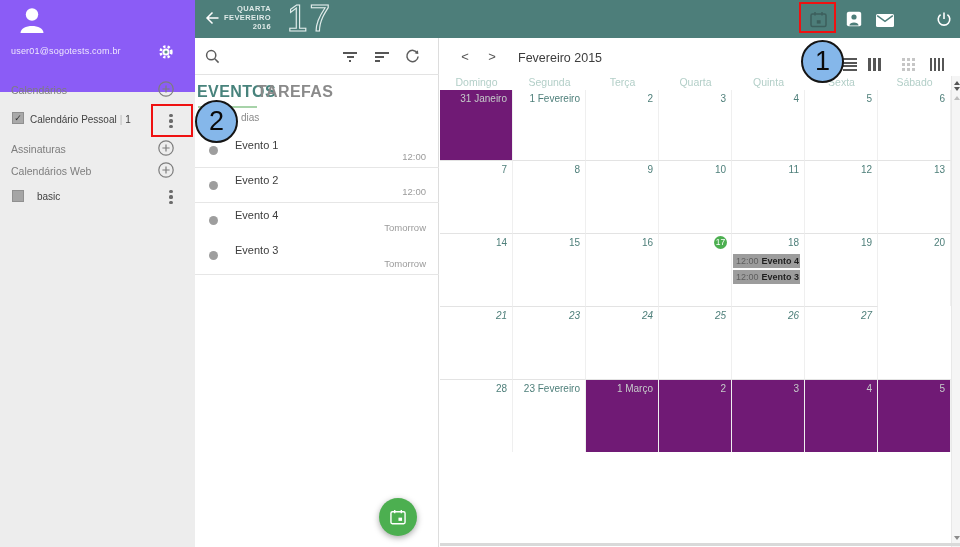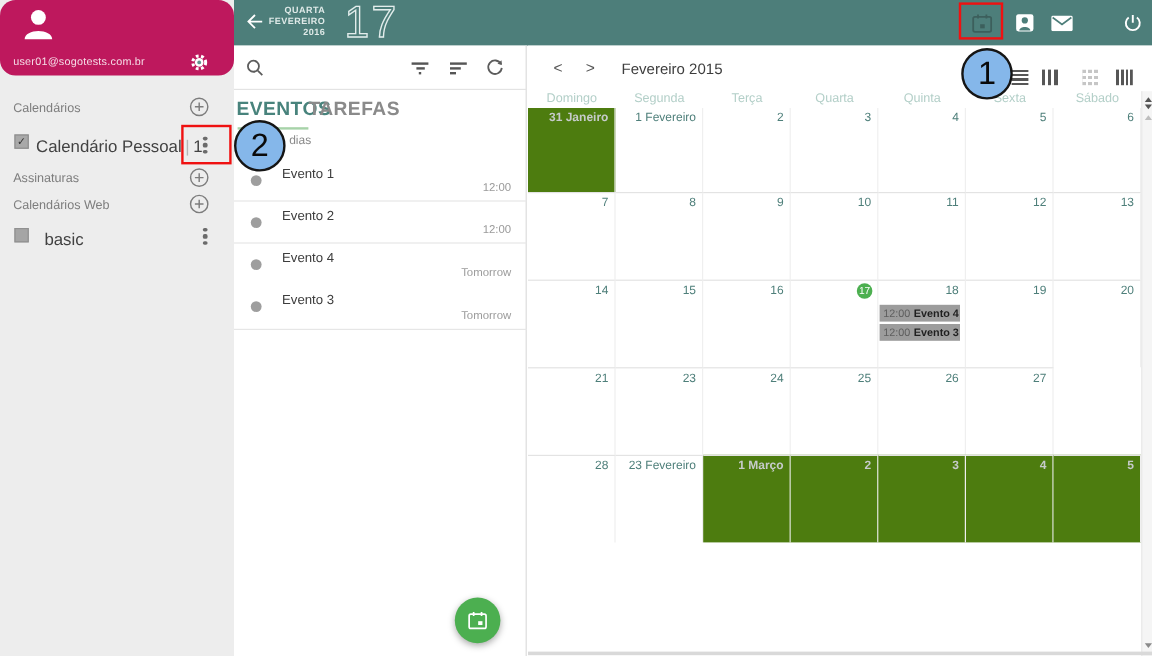--- a/index.html
+++ b/index.html
@@ -2,27 +2,27 @@
 <html><head>
 <meta charset="utf-8">
 <style>
   * { margin:0; padding:0; box-sizing:border-box; }
   html,body { width:960px; height:547px; }
   body { font-family:"Liberation Sans","DejaVu Sans",sans-serif; background:#fff; overflow:hidden; }
   .app { position:relative; width:960px; height:547px; background:#fff; }
 
   
   .sidebar { position:absolute; left:0; top:0; width:195px; height:547px; background:#ededed; }
-  .sidebar-header { position:absolute; left:0; top:0; width:195px; height:63px; background:#be185d;border-radius:13px; }
+  .sidebar-header { position:absolute; left:0; top:0; width:195px; height:92px; background:#8b5cf6; }
   .avatar { position:absolute; left:18px; top:6px; }
   .email { position:absolute; left:11px; top:46px; font-size:9px; color:rgba(255,255,255,.85); letter-spacing:.2px; }
   .gear { position:absolute; left:158px; top:44px; width:16px; height:16px; cursor:pointer; }
   .side-label { position:absolute; left:11px; font-size:10.5px; color:#7d7d7d; }
   .plus-btn { position:absolute; left:157px; width:18px; height:18px; cursor:pointer; }
-  .cal-row-name { font-size:14px; color:#424242; }
+  .cal-row-name { font-size:10px; color:#424242; }
   .pipe { color:#b5b5b5; margin:0 3px; }
   .checkbox { position:absolute; left:12px; width:12px; height:12px; background:#a9a9a9; border:1px solid #8f8f8f;
               font-size:9px; line-height:10px; text-align:center; color:#323232; font-weight:bold; cursor:pointer; }
   .swatch { position:absolute; left:12px; width:12px; height:12px; background:#a5a5a5; border:1px solid #909090; cursor:pointer; }
   .dots { position:absolute; left:165px; width:12px; height:18px; display:flex; flex-direction:column; align-items:center; justify-content:center; gap:2px; cursor:pointer; }
   .dots i { width:3.2px; height:3.2px; border-radius:50%; background:#6b6b6b; }
 
   
   .topbar { position:absolute; left:195px; top:0; width:765px; height:38px; background:#4d7e7a; }
   .back-arrow { position:absolute; left:9px; top:10px; cursor:pointer; }
@@ -65,21 +65,21 @@
   .icon-month-view { background:
       repeating-linear-gradient(to bottom,transparent 0 3px,#fff 3px 5px),
       repeating-linear-gradient(to right,#c6c6c6 0 3px,transparent 3px 5px); }
   .icon-multicol-view { background:repeating-linear-gradient(to right,#565656 0 2.4px,transparent 2.4px 4px); }
   .day-names { position:absolute; left:0; top:38px; width:511px; height:14px; display:grid; grid-template-columns:repeat(7,1fr); }
   .day-name { text-align:center; font-size:10.5px; color:#b3cfc8; }
   .month-grid { position:absolute; left:0; top:52px; width:511px; }
   .week { display:grid; grid-template-columns:repeat(7,1fr); }
   .week.bt .cell { border-top:1px solid #e3e3e3; }
   .cell { position:relative; border-right:1px solid #efefef; overflow:hidden; }
-  .cell.out { background:#4d7c0f;font-weight:bold; }
+  .cell.out { background:#701a75; }
   .date-label { display:block; text-align:right; padding:3px 5px 0 0; font-size:10px; color:#4e7f7a; }
   .cell.out .date-label { color:#c6cbca; }
   .today-badge { position:absolute; top:2px; right:4px; width:13px; height:13px; border-radius:50%; background:#4caf50;
                  color:#fff; font-size:8.5px; line-height:13px; text-align:center; }
   .chips { position:absolute; left:1px; right:4px; top:20px; }
   .chip { display:block; height:14px; line-height:14px; margin-bottom:2px; background:#9c9c9c; padding-left:3px;
           font-size:9px; white-space:nowrap; overflow:hidden; cursor:pointer; }
   .chip .c-time { color:#5e5e5e; margin-right:3px; }
   .chip .c-name { color:#1f1f1f; font-weight:bold; }
 
@@ -362,21 +362,21 @@
               <span class="chip"><span class="c-time">12:00</span><span class="c-name">Evento 3</span></span>
             </div>
           </div>
           <div class="cell">
             <span class="date-label">19</span>
           </div>
           <div class="cell">
             <span class="date-label">20</span>
           </div>
         </div>
-        <div class="week bt" style="height: 73px;">
+        <div class="week bt" style="height: 73px; font-style: italic;">
           <div class="cell">
             <span class="date-label">21</span>
           </div>
           <div class="cell">
             <span class="date-label">23</span>
           </div>
           <div class="cell">
             <span class="date-label">24</span>
           </div>
           <div class="cell">

